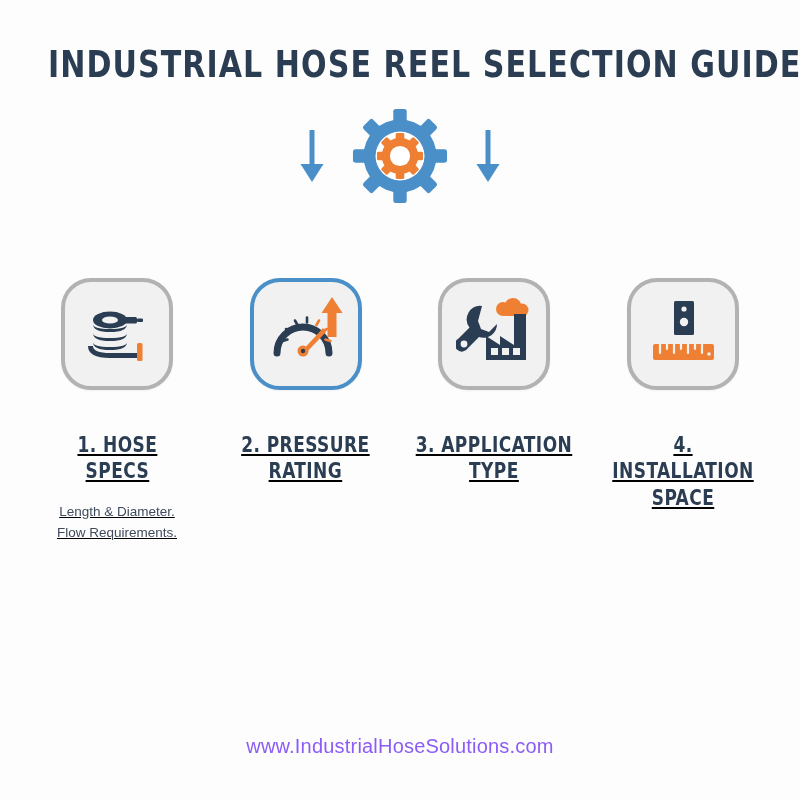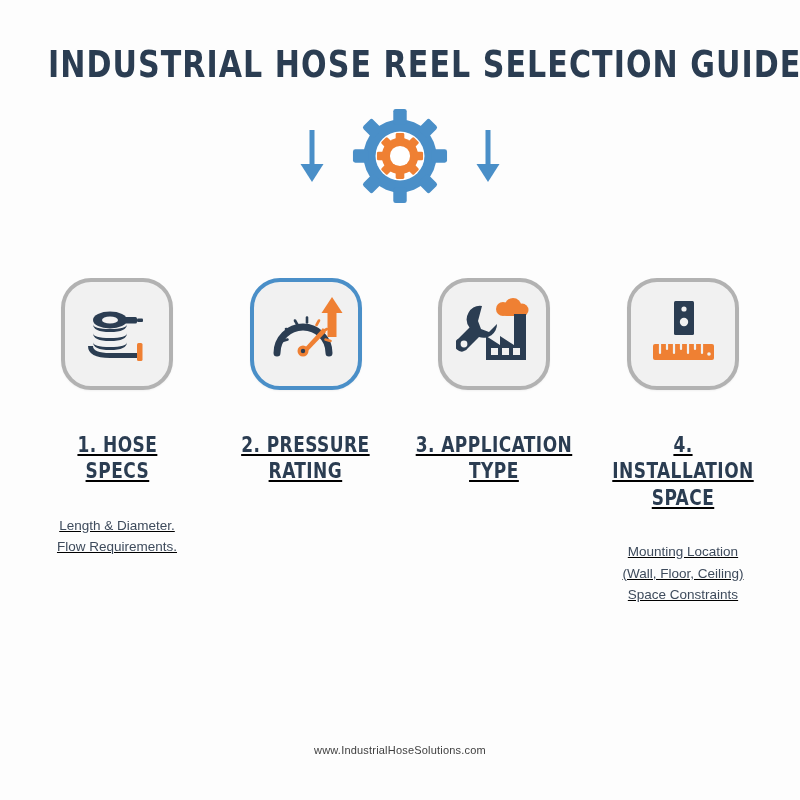--- a/index.html
+++ b/index.html
@@ -99,41 +99,41 @@
     font-weight: bold;
     color: #2b3d52;
     text-transform: uppercase;
     letter-spacing: 0.5px;
     text-align: center;
     line-height: 1.25;
     transform: scaleX(0.9);
     white-space: pre-line;
   }
   .card-body {
-    margin-top: 30px;
+    margin-top: 16px;
     font-family: "Liberation Sans", sans-serif;
     font-size: 13.5px;
     color: #3e4b5c;
     text-align: center;
     line-height: 1.62;
     white-space: pre-line;
   }
 
   
   .footer {
     position: absolute;
     bottom: 42px;
     left: 0;
     width: 800px;
     text-align: center;
   }
   .footer-url {
     font-family: "Liberation Sans", sans-serif;
-    font-size: 11px;
-    color: #404040;
+    font-size: 20px;
+    color: #8b5cf6;
     letter-spacing: 0.2px;
   }
 </style>
 </head>
 <body>
 
 <div class="page">
 
   <div class="title-block">
     <h1 class="main-title">INDUSTRIAL HOSE REEL SELECTION GUIDE</h1>
@@ -313,23 +313,20 @@
               <line x1="41" y1="48" x2="41" y2="57"></line>
               <line x1="48" y1="48" x2="48" y2="53"></line>
               <line x1="55" y1="48" x2="55" y2="57"></line>
             </g>
             <circle cx="62" cy="58" r="1.8" fill="#f1f1f1"></circle>
           </svg>
         </span>
       </div>
       <div class="card-heading">4. INSTALLATION
 SPACE</div>
-      <div class="card-body">Mounting Location
-(Wall, Floor, Ceiling)
-Space Constraints</div>
     </div>
 
   </div>
 
   <div class="footer">
     <span class="footer-url">www.IndustrialHoseSolutions.com</span>
   </div>
 
 </div>
 

